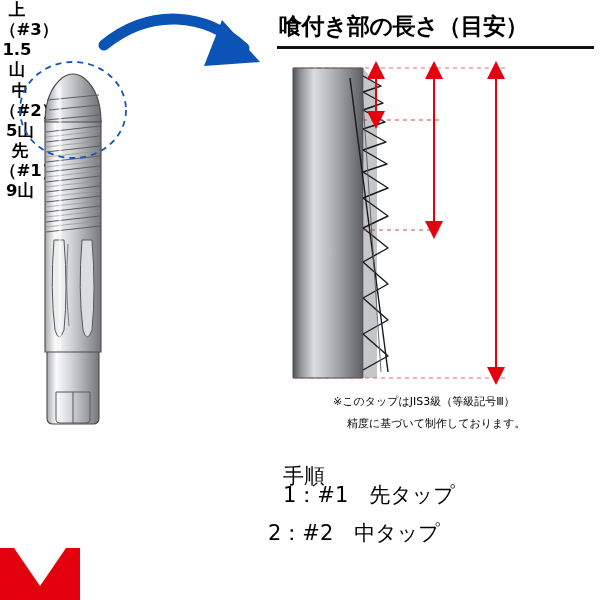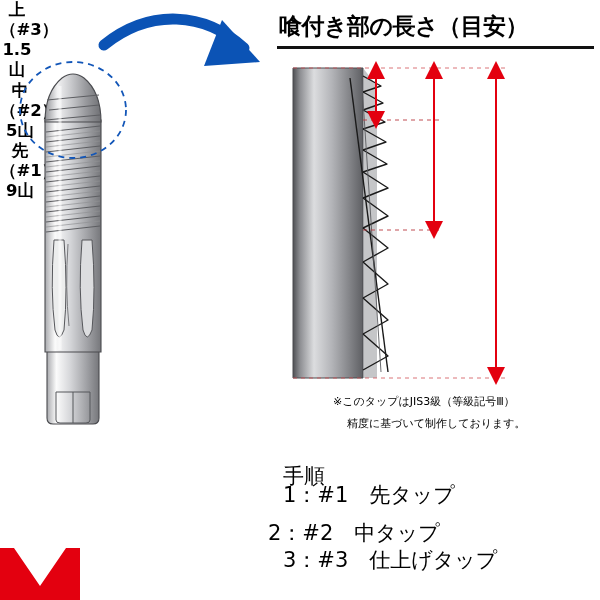--- a/index.html
+++ b/index.html
@@ -216,15 +216,14 @@
     <span>（#1）</span><br>
     <span>9山</span>
   </div>
 
   <div class="txt note" style="left:285px; top:394px;">※このタップはJIS3級（等級記号Ⅲ）</div>
   <div class="txt note" style="left:299px; top:416px;">精度に基づいて制作しております。</div>
 
   <div class="txt proc" style="left:283px; top:461px;">手順</div>
   <div class="txt proc" style="left:283px; top:480px;">1：#1　先タップ</div>
   <div class="txt proc" style="left:268px; top:518px;">2：#2　中タップ</div>
-  <div class="txt proc" style="left:283px; top:545px;">3：#3　仕上げタップ</div>
 
 </div>
 
 </body></html>

